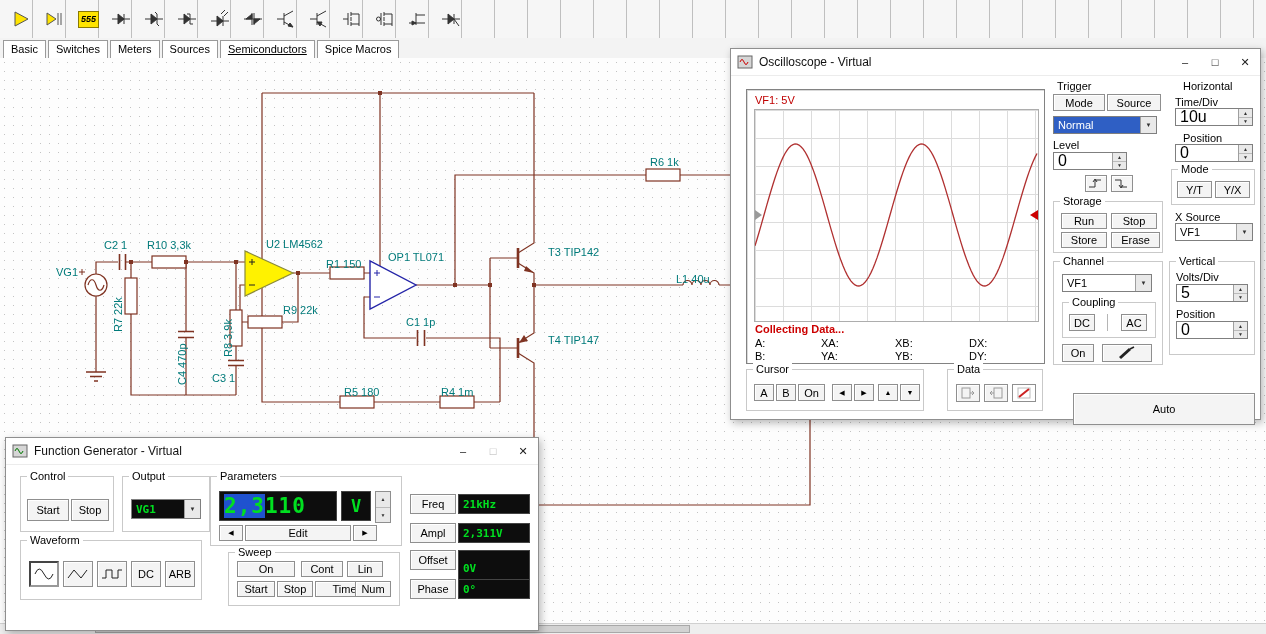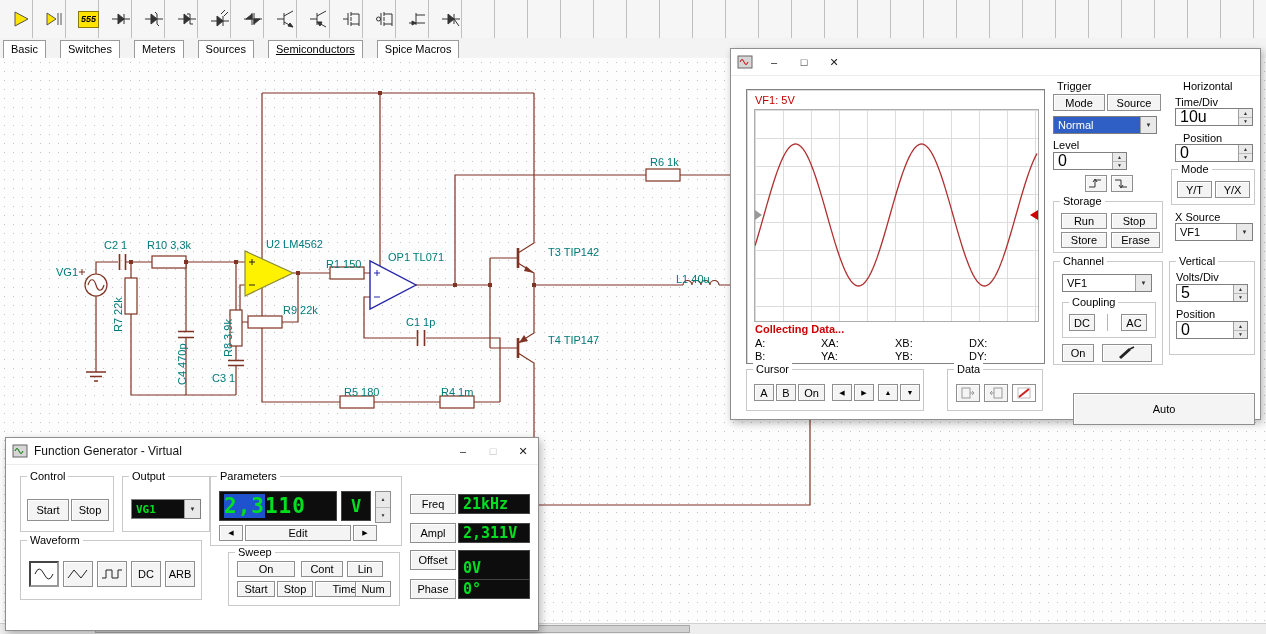--- a/index.html
+++ b/index.html
@@ -4,21 +4,21 @@
 <style>
   html,body{margin:0;padding:0;}
   body{width:1266px;height:634px;overflow:hidden;font-family:"Liberation Sans",sans-serif;font-size:11px;background:#f2f2f2;}
   .canvas{position:relative;width:1266px;height:634px;background:#f6f6f6;}
   
   .toolbar{position:absolute;top:0;left:0;width:1266px;height:38px;background:#f6f6f6;background-image:repeating-linear-gradient(to right,transparent 0 32px,#bfbfbf 32px 33px);border-bottom:1px solid #d6d6d6;display:flex;z-index:4;}
   .toolicon{width:33px;height:38px;display:flex;align-items:center;justify-content:flex-end;font-style:italic;}
   .chip555{font-size:9px;font-weight:bold;background:#ffe400;border:1px solid #8a7a00;padding:3px 2px;line-height:1;}
   
   .tabbar{position:absolute;top:38px;left:0;width:1266px;height:20px;background:#f3f3f3;display:flex;align-items:flex-end;padding-left:3px;z-index:4;}
-  .tab{background:#fff;border:1px solid #9a9a9a;border-bottom:none;padding:2px 7px 3px 7px;margin-right:14px;white-space:nowrap;}
+  .tab{background:#fff;border:1px solid #9a9a9a;border-bottom:none;padding:2px 7px 3px 7px;margin-right:2px;white-space:nowrap;}
   .tab.active{text-decoration:underline;}
   
   .grid{position:absolute;top:58px;left:0;width:1266px;height:576px;background-color:#fdfdfd;background-image:radial-gradient(circle,#c3c3c3 0.8px,transparent 1px);background-size:9px 9px;z-index:1;}
   .schsvg{position:absolute;top:0;left:0;z-index:2;pointer-events:none;}
   .clabel{position:absolute;color:#007a7a;font-size:11px;white-space:nowrap;z-index:3;}
   .rot{transform:rotate(-90deg);transform-origin:0 0;}
   
   .window{position:absolute;background:#fff;border:1px solid #8f8f8f;box-shadow:2px 3px 8px rgba(0,0,0,.28);z-index:10;}
   .titlebar{position:absolute;top:0;left:0;right:0;height:26px;display:flex;align-items:center;background:#fff;border-bottom:1px solid #ececec;}
   .wicon{margin:0 6px 0 6px;display:flex;}
@@ -43,21 +43,21 @@
   
   .scope-display{position:absolute;left:15px;top:40px;width:297px;height:273px;border:1px solid #828282;background:#fff;box-shadow:inset 1px 1px 0 #d9d9d9;}
   .scope-plot{position:absolute;left:7px;top:19px;width:283px;height:211px;border:1px solid #adadad;background-image:repeating-linear-gradient(to right,#dcdcdc 0 1px,transparent 1px 28px),repeating-linear-gradient(to bottom,#dcdcdc 0 1px,transparent 1px 28px);}
   .signal-label{position:absolute;left:8px;top:4px;color:#c00000;}
   .status-label{position:absolute;left:8px;top:233px;color:#cc0000;font-weight:bold;}
   .ro{position:absolute;font-size:11px;color:#000;}
   
   .dark-display{position:absolute;background:#0d0d0d;color:#00e020;font-family:"DejaVu Sans Mono",monospace;font-weight:bold;display:flex;align-items:center;box-sizing:border-box;border:1px solid #444;}
   .fgdig{font-size:21px;letter-spacing:1px;padding-left:4px;}
   .fgdig .sel{background:#1f52cf;}
-  .fldval{font-size:15px;padding-left:4px;}
+  .fldval{font-size:11px;padding-left:4px;}
   .unitbox{font-size:17px;justify-content:center;}
   
   .hscroll{position:absolute;left:0;bottom:0;width:1266px;height:10px;background:#eeeeee;border-top:1px solid #d0d0d0;z-index:4;}
   .hthumb{position:absolute;left:95px;top:1px;width:595px;height:8px;background:#d2d2d2;border:1px solid #a8a8a8;box-sizing:border-box;}
   svg.icon{display:block;}
 </style>
 </head>
 <body>
 
 <div class="canvas">
@@ -277,20 +277,21 @@
   <div class="clabel" style="left:676px;top:273px;">L1 40u</div>
 
   <div class="window" style="left:730px;top:48px;width:529px;height:370px;">
     <div class="titlebar">
       <span class="wicon">
           <svg class="icon" width="16" height="14">
             <rect x="1" y="1" width="14" height="12" fill="#d6d6d6" stroke="#666"></rect>
             <path d="M3,7 q2,-5 4,0 q2,5 4,0" stroke="#c00" fill="none"></path>
           </svg>
         </span>
+      <span class="wtitle">Oscilloscope - Virtual</span>
       <span class="wctl">–</span>
       <span class="wctl">□</span>
       <span class="wctl">✕</span>
     </div>
 
     <div class="scope-display">
       <span class="signal-label">VF1: 5V</span>
       <div class="scope-plot">
         <svg class="icon" width="283" height="211">
           <polyline id="scope-trace" fill="none" stroke="#b03030" stroke-width="1.3" points="0,135.8 2,129.3 4,122.5 6,115.6 8,108.5 10,101.5 12,94.4 14,87.5 16,80.7 18,74.2 20,68.0 22,62.1 24,56.7 26,51.8 28,47.4 30,43.5 32,40.3 34,37.7 36,35.8 38,34.6 40,34.0 42,34.2 44,35.1 46,36.7 48,38.9 50,41.8 52,45.4 54,49.5 56,54.2 58,59.4 60,65.0 62,71.0 64,77.4 66,84.1 68,90.9 70,97.9 72,105.0 74,112.1 76,119.1 78,125.9 80,132.6 82,139.0 84,145.0 86,150.6 88,155.8 90,160.5 92,164.6 94,168.2 96,171.1 98,173.3 100,174.9 102,175.8 104,176.0 106,175.4 108,174.2 110,172.3 112,169.7 114,166.5 116,162.6 118,158.2 120,153.3 122,147.9 124,142.0 126,135.8 128,129.3 130,122.5 132,115.6 134,108.5 136,101.5 138,94.4 140,87.5 142,80.7 144,74.2 146,68.0 148,62.1 150,56.7 152,51.8 154,47.4 156,43.5 158,40.3 160,37.7 162,35.8 164,34.6 166,34.0 168,34.2 170,35.1 172,36.7 174,38.9 176,41.8 178,45.4 180,49.5 182,54.2 184,59.4 186,65.0 188,71.0 190,77.4 192,84.1 194,90.9 196,97.9 198,105.0 200,112.1 202,119.1 204,125.9 206,132.6 208,139.0 210,145.0 212,150.6 214,155.8 216,160.5 218,164.6 220,168.2 222,171.1 224,173.3 226,174.9 228,175.8 230,176.0 232,175.4 234,174.2 236,172.3 238,169.7 240,166.5 242,162.6 244,158.2 246,153.3 248,147.9 250,142.0 252,135.8 254,129.3 256,122.5 258,115.6 260,108.5 262,101.5 264,94.4 266,87.5 268,80.7 270,74.2 272,68.0 274,62.1 276,56.7 278,51.8 280,47.4 282,43.5"></polyline>

